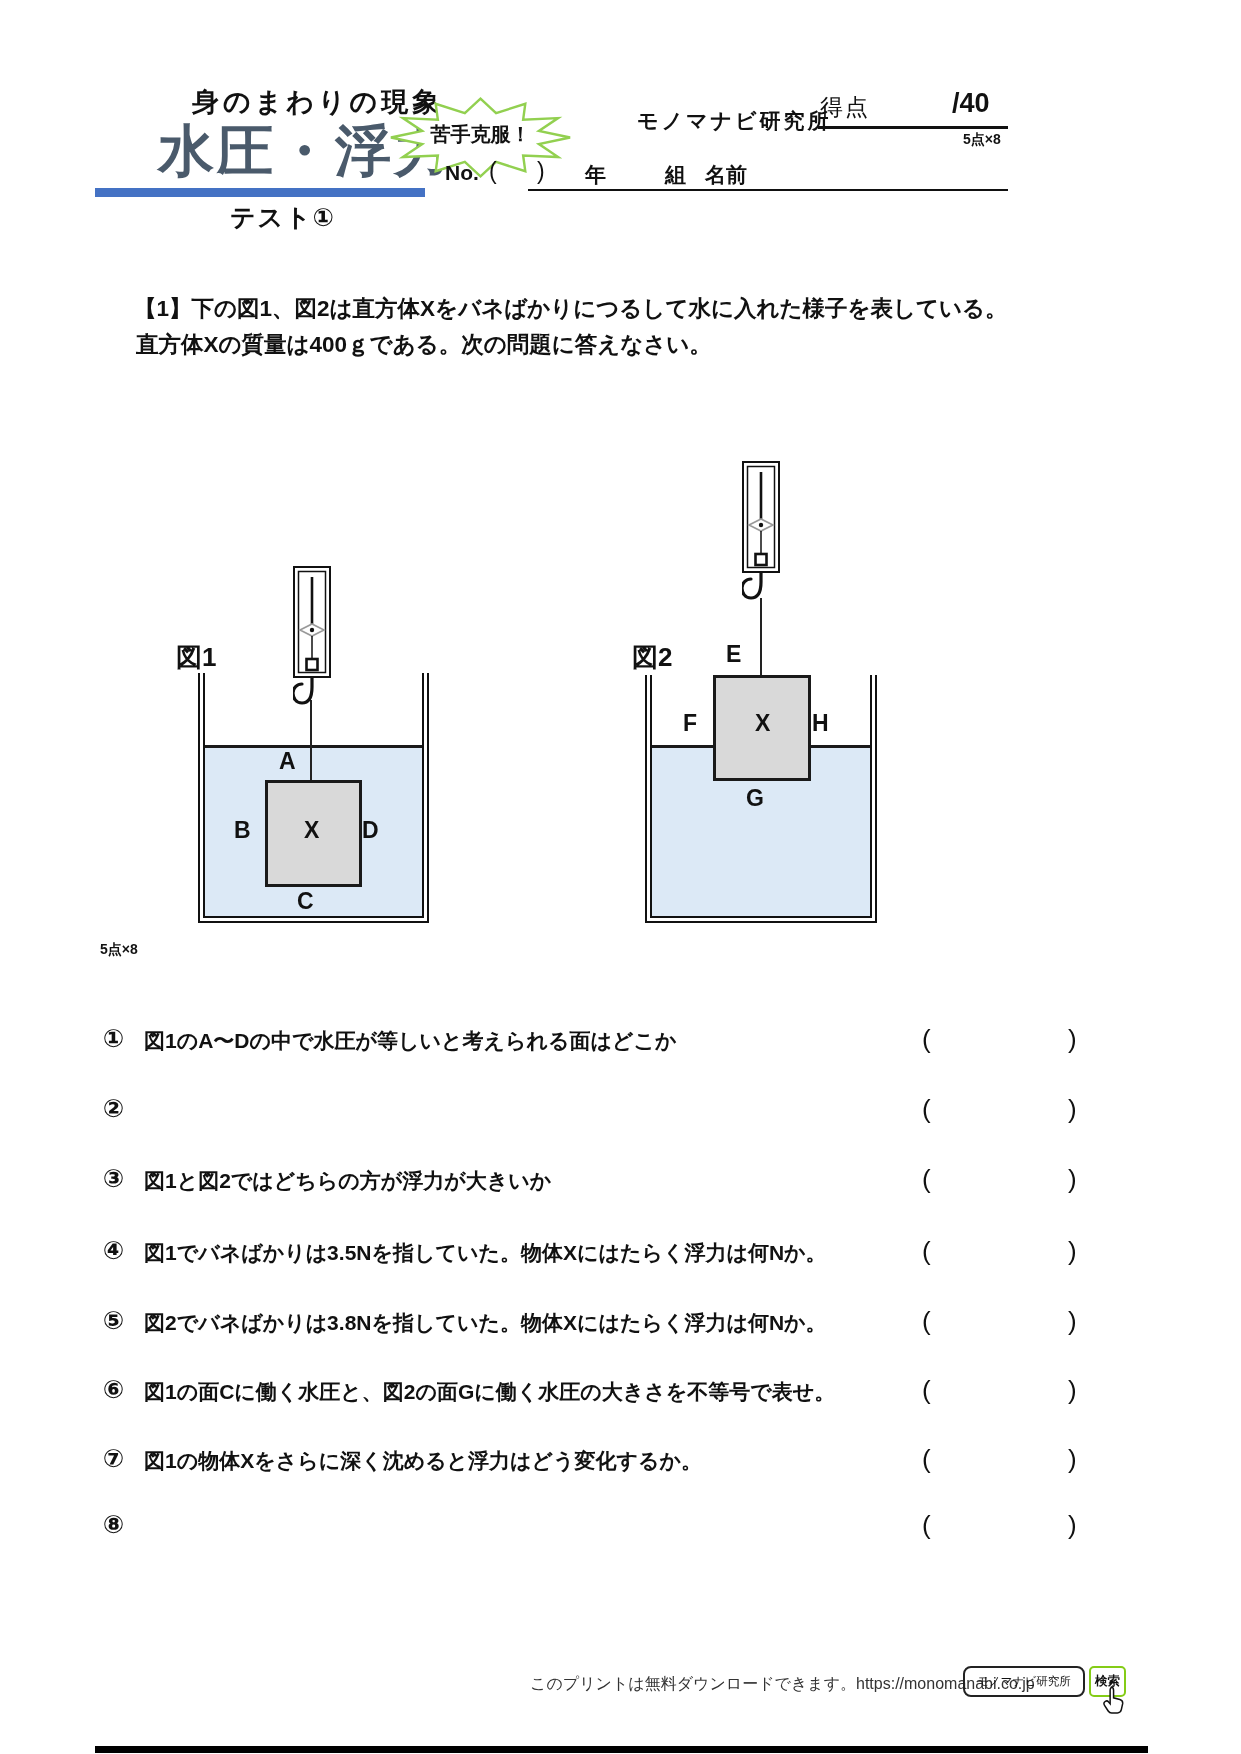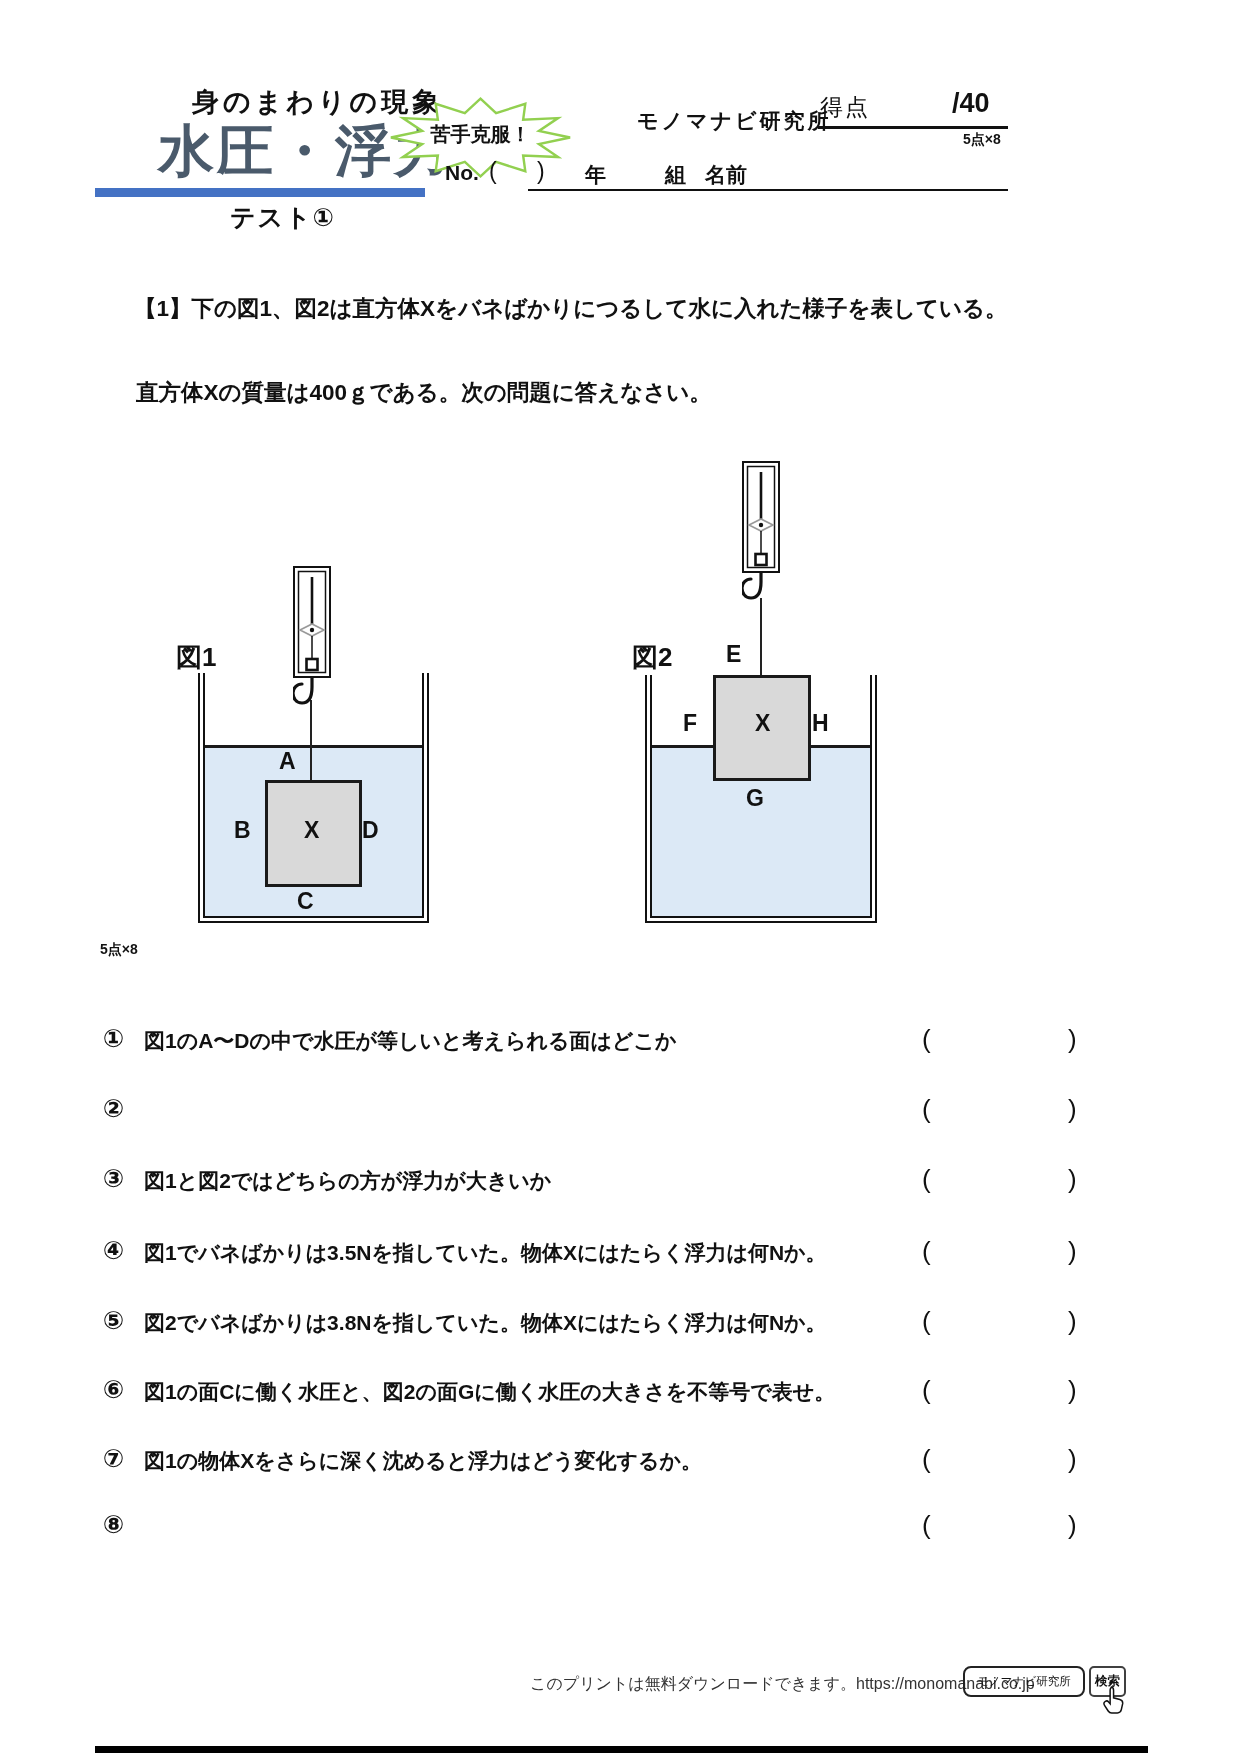--- a/index.html
+++ b/index.html
@@ -23,40 +23,40 @@
   .points-note-hdr{left:963px; top:131px; font-size:14px; font-weight:bold;}
   .no-label{left:445px; top:161px; font-size:21px; font-weight:bold;}
   .no-po{left:489px; top:158px; font-size:23px;}
   .no-pc{left:537px; top:158px; font-size:23px;}
   .year-label{left:585px; top:161px; font-size:21px; font-weight:bold;}
   .class-label{left:665px; top:161px; font-size:21px; font-weight:bold;}
   .name-label{left:705px; top:161px; font-size:21px; font-weight:bold;}
   .name-line{left:528px; top:189px; width:480px; height:2px; background:#111;}
   
   .p-line1{left:100px; top:293px; font-size:22.5px; font-weight:bold;margin-left:34px;}
-  .p-line2{left:136px; top:329px; font-size:22.5px; font-weight:bold;margin-top:48px;}
+  .p-line2{left:136px; top:329px; font-size:22.5px; font-weight:bold;}
   .points-note2{left:100px; top:941px; font-size:14px; font-weight:bold;}
   
   .water{position:absolute; background:#dce9f6; border-top:3px solid #1a1a1a; box-sizing:border-box;}
   .beaker{position:absolute; border:7px double #111; border-top:none; box-sizing:border-box; background:transparent;}
   .block{position:absolute; background:#d9d9d9; border:3px solid #1a1a1a; box-sizing:border-box;}
   .string{position:absolute; width:2px; background:#222;}
   .fig-label{font-size:26px; font-weight:bold;}
   .face-label{font-size:23px; font-weight:bold;}
   
   .q-row{position:absolute; left:103px; width:1040px; height:36px;}
   .q-num{position:absolute; left:0; top:0; font-size:25px; font-weight:bold;}
   .q-text{position:absolute; left:41px; top:3px; font-size:21px; font-weight:bold; white-space:nowrap;}
   .q-open{position:absolute; left:819px; top:0; font-size:26px;}
   .q-close{position:absolute; left:965px; top:0; font-size:26px;}
   
   .footer-note{left:530px; top:1674px; font-size:16px; color:#333;}
   .search-box{left:963px; top:1666px; width:122px; height:31px; border:2px solid #222; border-radius:8px;
               display:flex; align-items:center; justify-content:center; font-size:11.5px; box-sizing:border-box;}
-  .search-btn{left:1089px; top:1666px; width:37px; height:31px; border:2px solid #404040; border-radius:5px;
+  .search-btn{left:1089px; top:1666px; width:37px; height:31px; border:2px solid #84cc16; border-radius:5px;
               display:flex; align-items:center; justify-content:center; font-size:12.5px; font-weight:bold; box-sizing:border-box;}
   .hand-cursor{left:1103px; top:1686px;}
   .bottom-bar{left:95px; top:1746px; width:1053px; height:7px; background:#000;}
 </style>
 </head>
 <body>
 
 <div class="page">
 
   <div class="abs unit-label">身のまわりの現象</div>

